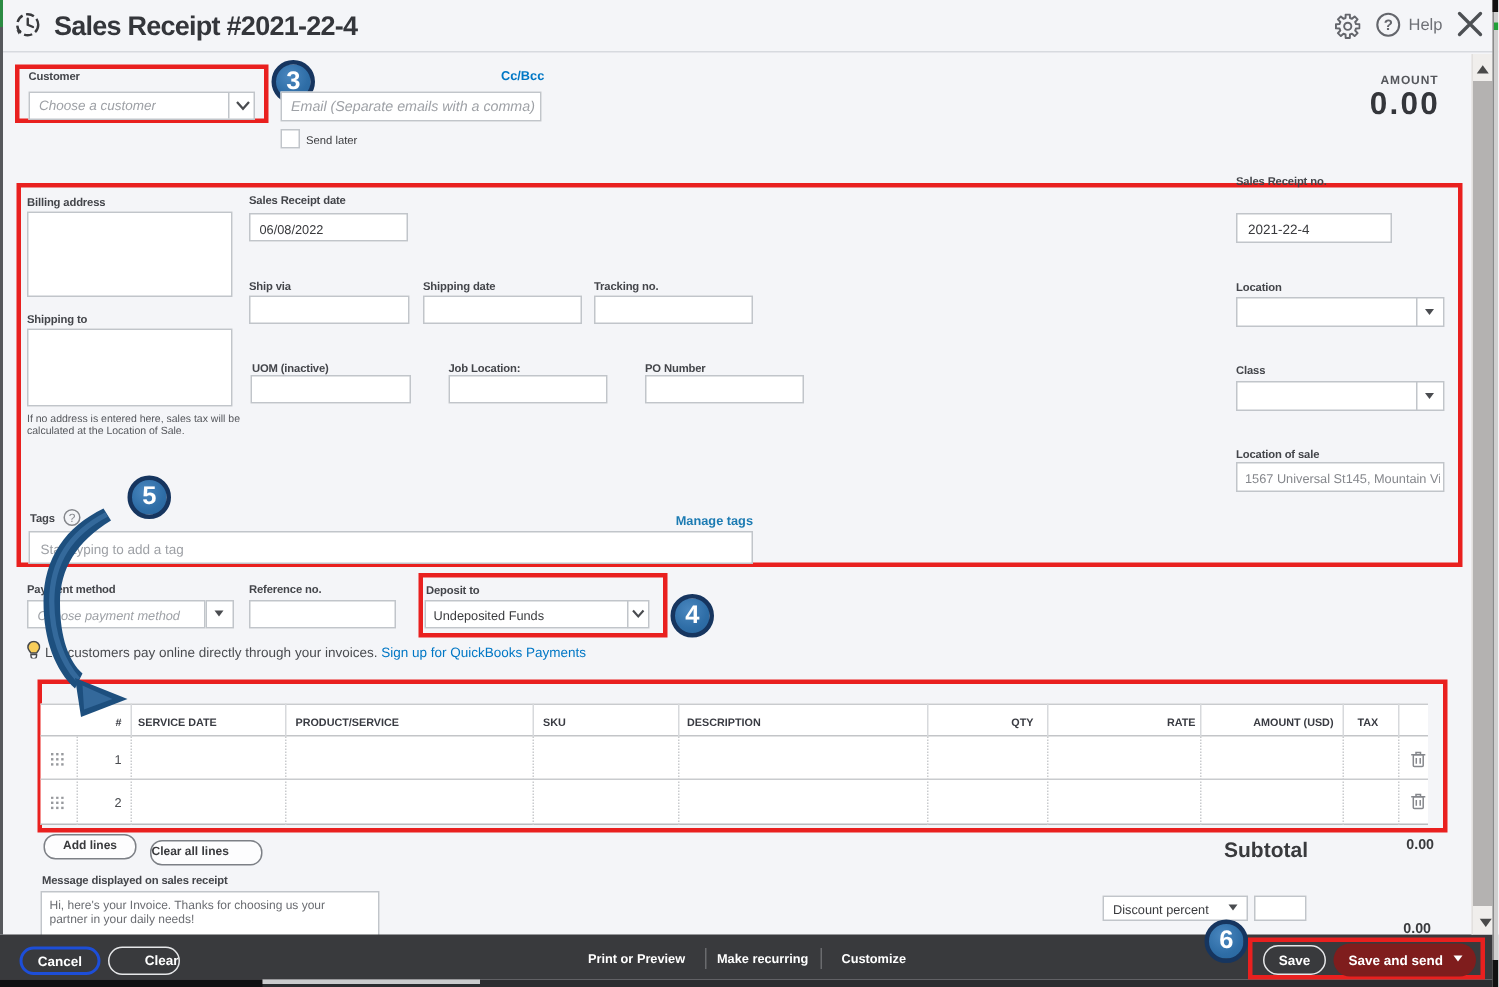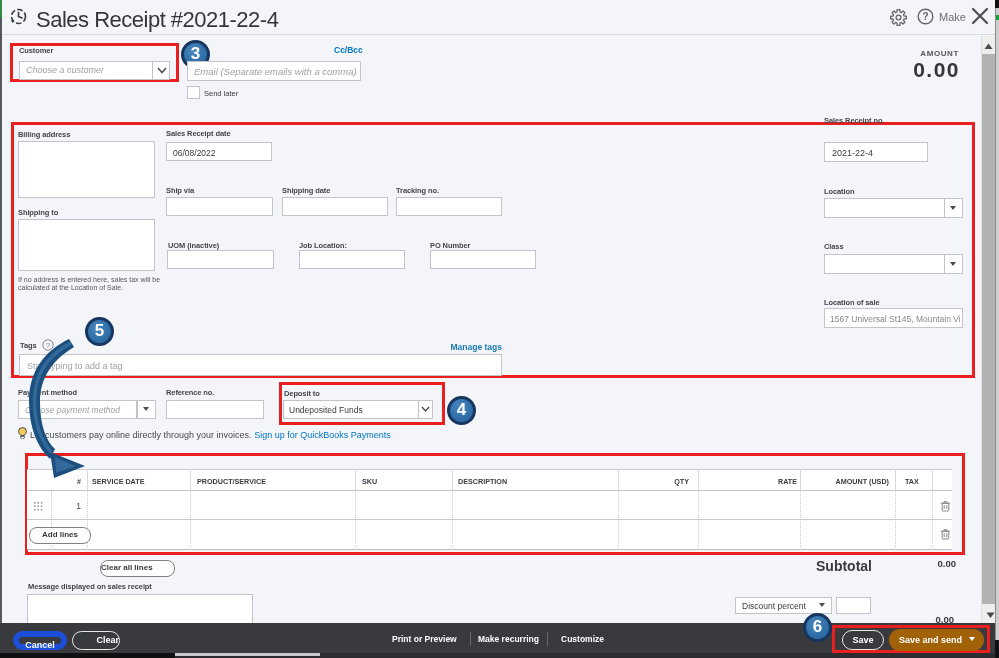--- a/index.html
+++ b/index.html
@@ -25,32 +25,32 @@
 <body>
 <div id="page">
 
   <div class="abs" style="left:0;top:0;width:999px;height:35px;background:#f4f5f8;border-bottom:1px solid #d7dadf;"></div>
 
   <svg class="abs" style="left:9px;top:7px;" width="19" height="19" viewBox="0 0 19 19">
     <circle cx="9.5" cy="9.5" r="7" fill="none" stroke="#393a3d" stroke-width="1.6" stroke-dasharray="5.5 2.4"></circle>
     <path d="M9.5 5.5 L9.5 9.5 L13 11" fill="none" stroke="#393a3d" stroke-width="1.6" stroke-linecap="round"></path>
     <path d="M2 13.2 l3.2 0 l-1.7 2.8 z" fill="#393a3d"></path>
   </svg>
-  <div class="abs" style="left:36px;top:7px;font-size:22px;font-weight:normal;color:#34363b;letter-spacing:-0.5px;text-align:right;">Sales Receipt #2021-22-4</div>
+  <div class="abs" style="left:36px;top:7px;font-size:18px;font-weight:bold;color:#34363b;letter-spacing:-0.5px;text-align:right;">Sales Receipt #2021-22-4</div>
 
   <svg class="abs" style="left:890px;top:9px;" width="17" height="17" viewBox="0 0 17 17">
     <path d="M 16.38 7.11 L 16.38 9.89 L 14.01 9.98 L 13.44 11.35 L 15.05 13.09 L 13.09 15.05 L 11.35 13.44 L 9.98 14.01 L 9.89 16.38 L 7.11 16.38 L 7.02 14.01 L 5.65 13.44 L 3.91 15.05 L 1.95 13.09 L 3.56 11.35 L 2.99 9.98 L 0.62 9.89 L 0.62 7.11 L 2.99 7.02 L 3.56 5.65 L 1.95 3.91 L 3.91 1.95 L 5.65 3.56 L 7.02 2.99 L 7.11 0.62 L 9.89 0.62 L 9.98 2.99 L 11.35 3.56 L 13.09 1.95 L 15.05 3.91 L 13.44 5.65 L 14.01 7.02 Z" fill="none" stroke="#64666c" stroke-width="1.3" stroke-linejoin="round"></path>
     <circle cx="8.5" cy="8.5" r="2.4" fill="none" stroke="#64666c" stroke-width="1.3"></circle>
   </svg>
 
   <svg class="abs" style="left:917px;top:8px;" width="17" height="17" viewBox="0 0 17 17">
     <circle cx="8.5" cy="8.5" r="7.3" fill="none" stroke="#64666c" stroke-width="1.4"></circle>
     <text x="8.5" y="12" font-size="10" font-weight="bold" fill="#64666c" text-anchor="middle" font-family="Liberation Sans">?</text>
   </svg>
-  <div class="abs" style="left:939px;top:11px;font-size:11px;color:#6e7076;">Make</div>
+  <div class="abs" style="left:939px;top:11px;font-size:11px;color:#6e7076;">Help</div>
 
   <svg class="abs" style="left:971px;top:7px;" width="18" height="18" viewBox="0 0 18 18">
     <path d="M2 2 L16 16 M16 2 L2 16" stroke="#4d5054" stroke-width="2.2" stroke-linecap="round"></path>
   </svg>
 
   <div class="red" style="left:10px;top:43px;width:169px;height:39px;"></div>
   <div class="lbl" style="left:19px;top:46px;">Customer</div>
   <div class="inp" style="left:19px;top:61px;width:151px;height:19px;"></div>
   <div class="ph" style="left:26px;top:65px;">Choose a customer</div>
   <div class="abs" style="left:152px;top:62px;width:1px;height:17px;background:#c1c5ca;"></div>
@@ -226,51 +226,52 @@
     </g>
   </svg>
 
   <svg class="abs" style="left:0px;top:330px;" width="100" height="160" viewBox="0 0 100 160">
     <path d="M 69 9 C 44 21, 29 42, 29 71 C 29 97, 37 117, 50 129 L 55 119 C 46 111, 40 95, 40 72 C 40 49, 51 31, 74 17 Z" fill="#1d4f7e"></path>
     <path d="M 71 13 C 48 25, 34.5 44, 34.5 71 C 34.5 94, 42 112, 52 123" fill="none" stroke="#34699b" stroke-width="3.5"></path>
     <polygon points="50,122 85,136 54,148" fill="#1d4f7e"></polygon>
     <polygon points="55,127 75,136 56,143" fill="#34699b"></polygon>
   </svg>
 
-  <div class="abs" style="left:29px;top:527px;width:62px;height:17px;border:1.5px solid #7d8086;border-radius:8px;background:#fdfdfe;text-align:center;font-size:8px;font-weight:bold;line-height:14px;color:#393a3d;">Add lines</div>
+  <div class="abs" style="left:29px;top:556px;width:62px;height:17px;border:1.5px solid #7d8086;border-radius:8px;background:#fdfdfe;text-align:center;font-size:8px;font-weight:bold;line-height:14px;color:#393a3d;">Add lines</div>
   <div class="abs" style="left:100px;top:560px;width:75px;height:17px;border:1.5px solid #7d8086;border-radius:8px;background:#fdfdfe;font-size:8px;font-weight:bold;line-height:14px;color:#393a3d;">Clear all lines</div>
   <div class="abs" style="left:772px;top:558px;width:100px;text-align:right;font-size:14px;font-weight:bold;">Subtotal</div>
   <div class="abs" style="left:856px;top:558px;width:100px;text-align:right;font-size:9.5px;font-weight:bold;">0.00</div>
 
   <div class="lbl" style="left:28px;top:582px;">Message displayed on sales receipt</div>
   <div class="inp" style="left:27px;top:594px;width:226px;height:48px;"></div>
+  <div class="abs" style="left:33px;top:599px;width:202px;font-size:8px;color:#6b6d72;line-height:9px;">Hi, here's your Invoice. Thanks for choosing us your partner in your daily needs!</div>
 
   <div class="inp" style="left:735px;top:597px;width:97px;height:17px;"></div>
   <div class="abs" style="left:742px;top:601px;font-size:8.5px;color:#393a3d;">Discount percent</div>
   <div class="tri" style="left:819px;top:603px;"></div>
   <div class="inp" style="left:836px;top:597px;width:35px;height:17px;"></div>
   <div class="abs" style="left:854px;top:614px;width:100px;text-align:right;font-size:9.5px;font-weight:bold;">0.00</div>
 
   <div class="abs" style="left:0;top:623px;width:999px;height:30px;background:#393a3d;"></div>
   <div class="abs" style="left:0;top:653px;width:999px;height:5px;background:#2c2d30;"></div>
   <div class="abs" style="left:0;top:653px;width:175px;height:5px;background:#101012;"></div>
   <div class="abs" style="left:175px;top:653px;width:145px;height:3px;background:#cbcbcd;"></div>
 
-  <div class="abs" style="left:13px;top:631px;width:54px;height:19px;border:6px solid #1d4ed8;border-radius:10px;color:#fff;font-size:9px;font-weight:bold;text-align:center;line-height:17px;">Cancel</div>
+  <div class="abs" style="left:13px;top:631px;width:54px;height:19px;border:2px solid #1d4ed8;border-radius:10px;color:#fff;font-size:9px;font-weight:bold;text-align:center;line-height:17px;">Cancel</div>
   <div class="abs" style="left:72px;top:631px;width:48px;height:19px;border:1px solid #e6e7e9;border-radius:10px;color:#fff;font-size:9px;font-weight:bold;text-align:right;line-height:17px;">Clear</div>
 
   <div class="flink" style="left:392px;top:634px;">Print or Preview</div>
   <div class="abs" style="left:470px;top:632px;width:1px;height:14px;background:#6a6b6e;"></div>
   <div class="flink" style="left:478px;top:634px;">Make recurring</div>
   <div class="abs" style="left:547px;top:632px;width:1px;height:14px;background:#6a6b6e;"></div>
   <div class="flink" style="left:561px;top:634px;">Customize</div>
 
   <div class="red" style="left:832px;top:625px;width:158px;height:28px;"></div>
   <div class="abs" style="left:842px;top:630px;width:42px;height:20px;border:1px solid #e6e7e9;border-radius:10px;color:#fff;font-size:9px;font-weight:bold;text-align:center;line-height:18px;">Save</div>
-  <div class="abs" style="left:889px;top:629px;width:95px;height:22px;background:#a16207;border-radius:11px;color:#fff;font-size:9px;font-weight:bold;line-height:22px;"><span style="margin-left:10px;">Save and send</span></div>
+  <div class="abs" style="left:889px;top:629px;width:95px;height:22px;background:#7f1d1d;border-radius:11px;color:#fff;font-size:9px;font-weight:bold;line-height:22px;"><span style="margin-left:10px;">Save and send</span></div>
   <div class="tri" style="left:969px;top:637px;border-top-color:#fff;"></div>
   <div class="circ" style="left:803px;top:613px;">6</div>
 
   <div class="abs" style="left:981px;top:36px;width:14px;height:587px;background:#f0eeec;border-left:1px solid #e2e0de;"></div>
   <svg class="abs" style="left:984px;top:43px;" width="9" height="7" viewBox="0 0 9 7">
       <path d="M0.5 6 L4.5 0.5 L8.5 6 z" fill="#4a4a4a"></path>
     </svg>
   <div class="abs" style="left:982px;top:54px;width:13px;height:550px;background:#b4b2b1;"></div>
   <svg class="abs" style="left:986px;top:612px;" width="9" height="7" viewBox="0 0 9 7">
       <path d="M0.5 0.5 L4.5 6 L8.5 0.5 z" fill="#4a4a4a"></path>

